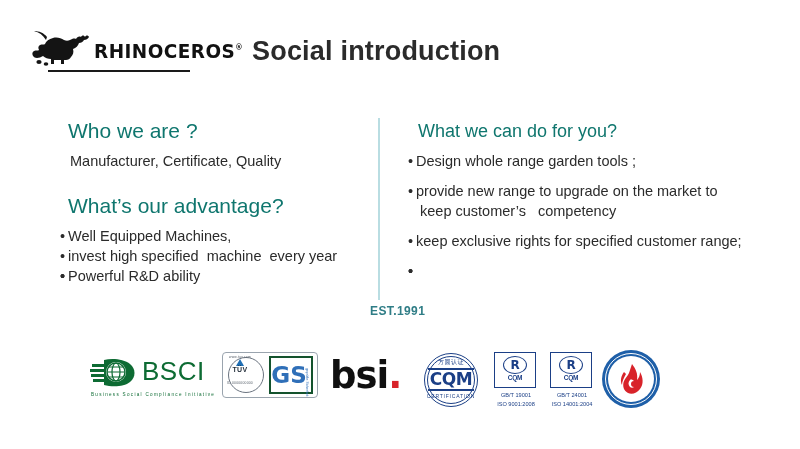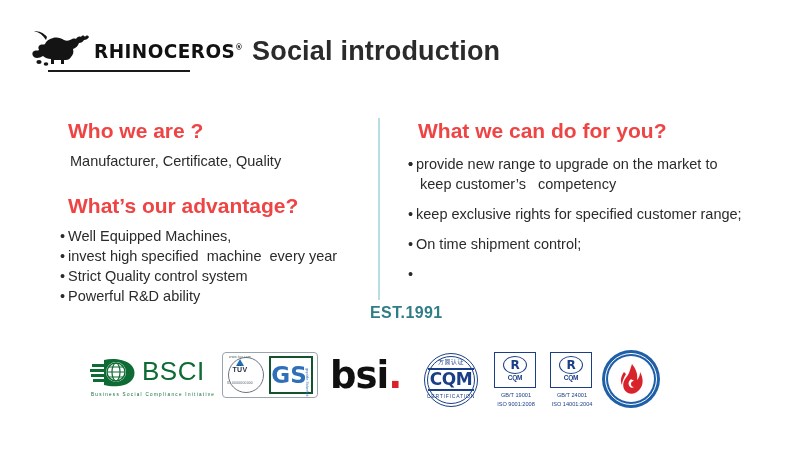--- a/index.html
+++ b/index.html
@@ -88,21 +88,21 @@
     left: 378px;
     top: 118px;
     width: 2px;
     height: 182px;
     background: #b9dde2;
   }
   .est-badge {
     position: absolute;
     left: 338px;
     top: 304px;
-    font-size: 16px;
+    font-size: 12px;
     font-weight: bold;
     color: #2f7d86;
     letter-spacing: 0.4px;
     white-space: nowrap;
     padding-left: 32px;
   }
 
   .col-left {
     position: absolute;
     left: 60px;
@@ -110,30 +110,30 @@
     width: 312px;
   }
   .col-right {
     position: absolute;
     left: 408px;
     top: 118px;
     width: 380px;
   }
 
   .h-red {
-    color: #ef4444;
+    color: #0f766e;
     font-size: 21px;
-    font-weight: bold;
+    font-weight: normal;
     line-height: 26px;
     margin: 0 0 7px 8px;
     white-space: nowrap;
   }
   .h-red.right {
     margin-left: 10px;
-    font-size: 21px;
+    font-size: 18px;
   }
   .sub-line {
     font-size: 14.5px;
     color: #2b2b2b;
     margin: 0 0 0 10px;
     line-height: 20px;
   }
   .gap-block { height: 22px; }
 
   ul.bullets {
@@ -335,33 +335,33 @@
   <div class="est-badge">EST.1991</div>
 
   <div class="col-left">
     <div class="h-red">Who we are ?</div>
     <div class="sub-line">Manufacturer, Certificate, Quality</div>
     <div class="gap-block"></div>
     <div class="h-red">What’s our advantage?</div>
     <ul class="bullets tight">
       <li><span class="bullet-dot">•</span><span>Well Equipped Machines,</span></li>
       <li><span class="bullet-dot">•</span><span>invest high specified  machine  every year</span></li>
-      <li><span class="bullet-dot">•</span><span>Strict Quality control system</span></li>
+      <li><span class="bullet-dot">•</span></li>
       <li><span class="bullet-dot">•</span><span>Powerful R&amp;D ability</span></li>
     </ul>
   </div>
 
   <div class="col-right">
     <div class="h-red right">What we can do for you?</div>
     <ul class="bullets loose">
-      <li><span class="bullet-dot">•</span></li>
+      <li><span class="bullet-dot">•</span><span>Design whole range garden tools ;</span></li>
       <li><span class="bullet-dot">•</span><span>provide new range to upgrade on the market to
  keep customer’s   competency</span></li>
       <li><span class="bullet-dot">•</span><span>keep exclusive rights for specified customer range;</span></li>
-      <li><span class="bullet-dot">•</span><span>On time shipment control;</span></li>
+      <li><span class="bullet-dot">•</span></li>
       <li><span class="bullet-dot">•</span></li>
     </ul>
   </div>
 
   <div class="cert-strip">
 
     <div class="cert bsci">
       <svg class="bsci-mark" viewBox="0 0 50 32">
         <path fill="#0d6b33" d="M2 8 h12 v3 H2 Z M0 13 h14 v3 H0 Z M1 18 h13 v3 H1 Z M3 23 h12 v3 H3 Z"></path>
         <path fill="#0d6b33" d="M14 4 C22 2 34 3 40 8 C46 13 46 21 40 26 C34 31 22 31 14 29 Z"></path>

